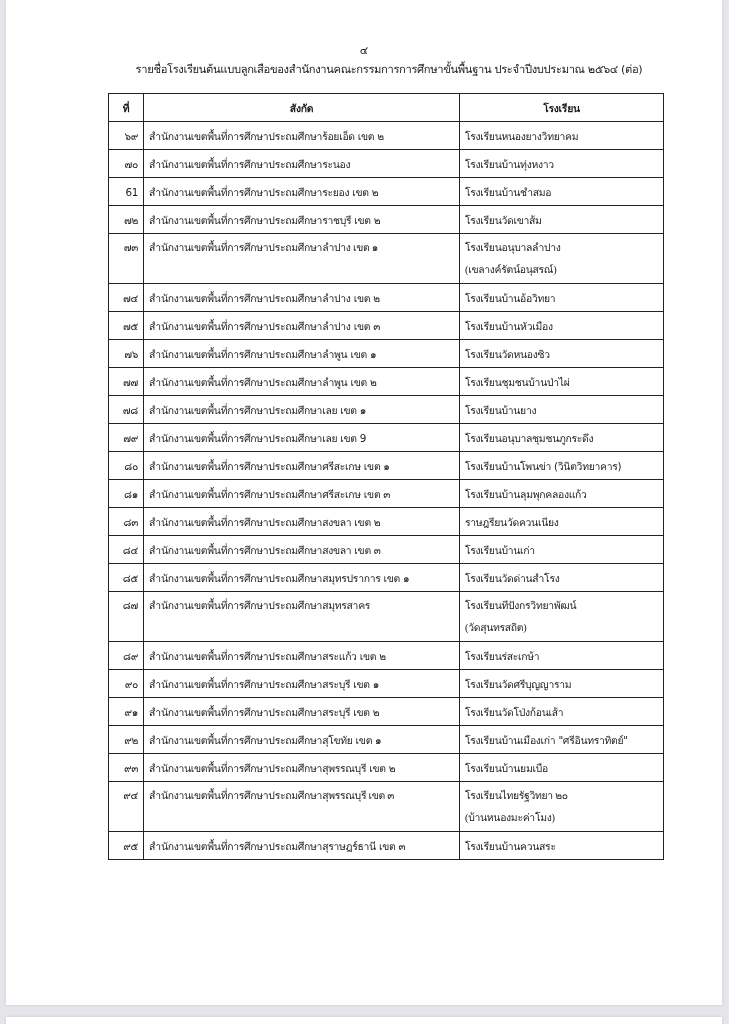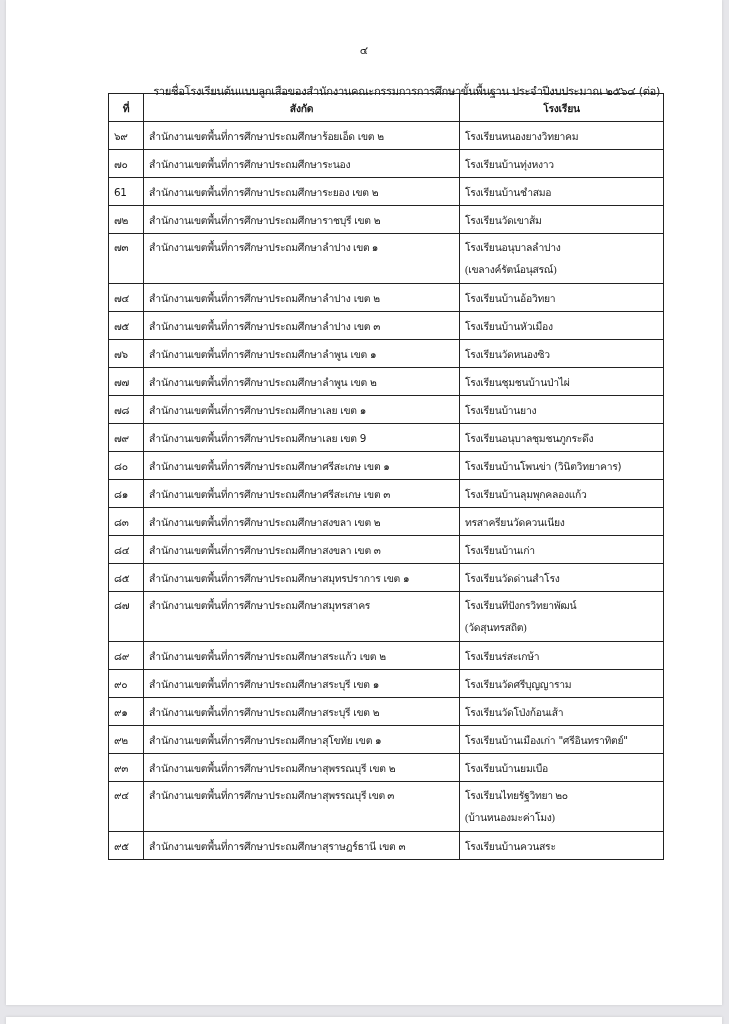--- a/index.html
+++ b/index.html
@@ -18,24 +18,23 @@
   .page-next {
     position: absolute; left: 6px; top: 1017px; width: 716px; height: 20px;
     background: #ffffff;
     box-shadow: 0 0 3px rgba(0,0,0,0.12);
   }
   .page-number {
     position: absolute; left: 0; right: 0; top: 44px;
     text-align: center; font-size: 11px; line-height: 14px;
   }
   .doc-title {
-    position: absolute; left: 88px; width: 566px; top: 62px;
-    text-align: right; font-size: 11.2px; line-height: 16px; white-space: nowrap;
+    position: absolute; left: 100px; width: 566px; top: 62px;
+    text-align: center; font-size: 11.2px; line-height: 16px; white-space: nowrap;
     letter-spacing: -0.35px;
-    margin-top: 22px;
   }
   table.list {
     position: absolute; left: 102px; top: 93px;
     width: 555px;
     border-collapse: collapse;
     table-layout: fixed;
     font-size: 10.4px;
   }
   table.list th, table.list td {
     border: 1.2px solid #222;
@@ -48,21 +47,21 @@
   }
   table.list th {
     height: 27px; line-height: 26px;
     font-weight: bold; text-align: center; vertical-align: middle;
   }
   table.list td { padding-top: 3px; padding-bottom: 2px; height: 22px; }
   table.list tr.double td { height: 44px; font-family: Liberation Serif, serif; }
   col.c-no { width: 35px; }
   col.c-office { width: 316px; }
   col.c-school { width: 204px; }
-  td.no { text-align: left; }
+  td.no { text-align: right; }
   .line2 { display: block; }
 </style>
 </head>
 <body>
 
 <div class="page">
   <div class="page-number">๔</div>
   <div class="doc-title">รายชื่อโรงเรียนต้นแบบลูกเสือของสำนักงานคณะกรรมการการศึกษาขั้นพื้นฐาน ประจำปีงบประมาณ ๒๕๖๔ (ต่อ)</div>
 
   <table class="list">
@@ -140,21 +139,21 @@
           <td><span class="line1">โรงเรียนบ้านโพนข่า (วินิตวิทยาคาร)</span></td>
         </tr>
         <tr>
           <td class="no">๘๑</td>
           <td>สำนักงานเขตพื้นที่การศึกษาประถมศึกษาศรีสะเกษ เขต ๓</td>
           <td><span class="line1">โรงเรียนบ้านลุมพุกคลองแก้ว</span></td>
         </tr>
         <tr>
           <td class="no">๘๓</td>
           <td>สำนักงานเขตพื้นที่การศึกษาประถมศึกษาสงขลา เขต ๒</td>
-          <td><span class="line1">ทรสาครียนวัดควนเนียง</span></td>
+          <td><span class="line1">ราษฎรียนวัดควนเนียง</span></td>
         </tr>
         <tr>
           <td class="no">๘๔</td>
           <td>สำนักงานเขตพื้นที่การศึกษาประถมศึกษาสงขลา เขต ๓</td>
           <td><span class="line1">โรงเรียนบ้านเก่า</span></td>
         </tr>
         <tr>
           <td class="no">๘๕</td>
           <td>สำนักงานเขตพื้นที่การศึกษาประถมศึกษาสมุทรปราการ เขต ๑</td>
           <td><span class="line1">โรงเรียนวัดด่านสำโรง</span></td>

